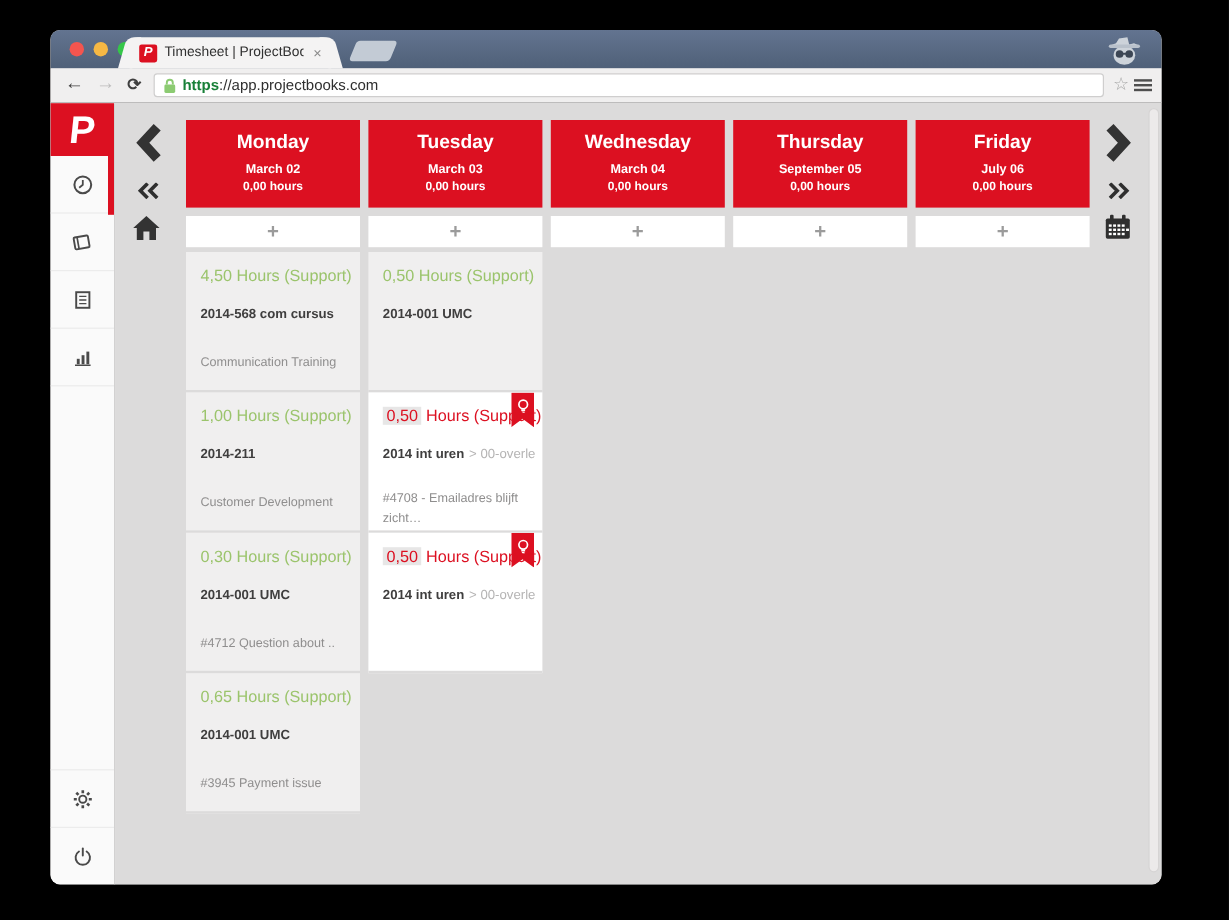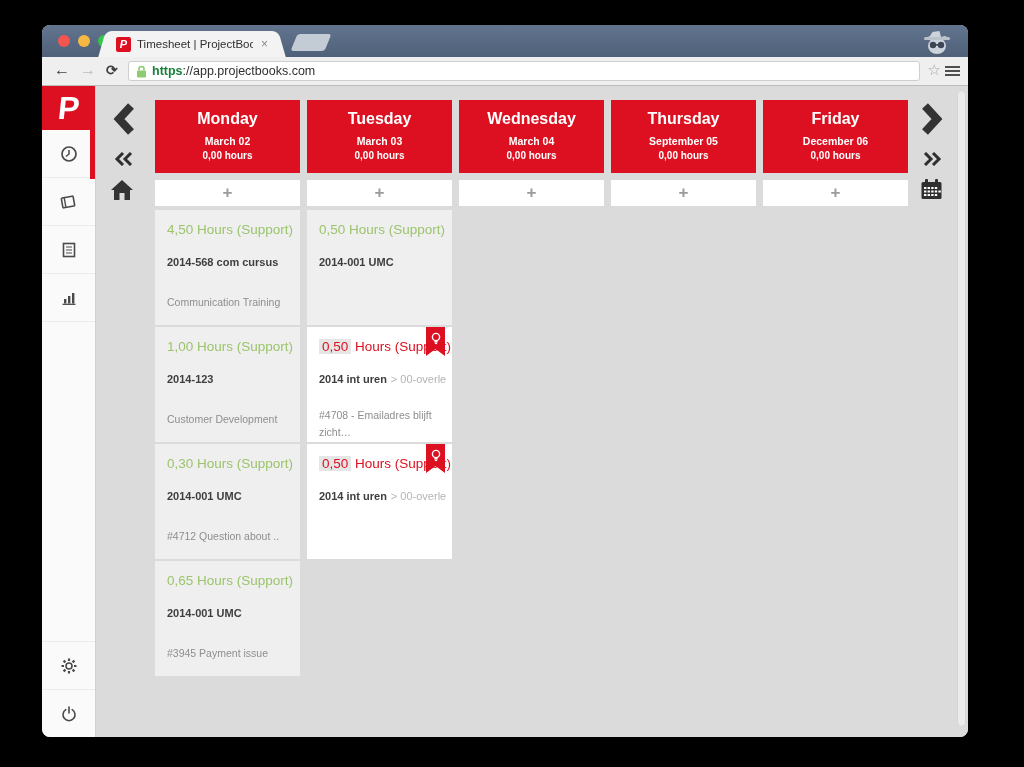--- a/index.html
+++ b/index.html
@@ -279,21 +279,21 @@
           </div>
           <div class="add-bar">+</div>
           <div class="cards">
             <div class="card">
               <div class="hours"><span class="hval">4,50</span> <span>Hours (Support)</span></div>
               <div class="proj">2014-568 com cursus</div>
               <div class="desc">Communication Training</div>
             </div>
             <div class="card">
               <div class="hours"><span class="hval">1,00</span> <span>Hours (Support)</span></div>
-              <div class="proj">2014-123</div>
+              <div class="proj">2014-211</div>
               <div class="desc">Customer Development</div>
             </div>
             <div class="card">
               <div class="hours"><span class="hval">0,30</span> <span>Hours (Support)</span></div>
               <div class="proj">2014-001 UMC</div>
               <div class="desc">#4712 Question about ..</div>
             </div>
             <div class="card">
               <div class="hours"><span class="hval">0,65</span> <span>Hours (Support)</span></div>
               <div class="proj">2014-001 UMC</div>
@@ -357,21 +357,21 @@
             <div class="day-name">Thursday</div>
             <div class="day-date">September 05</div>
             <div class="day-hours">0,00 hours</div>
           </div>
           <div class="add-bar">+</div>
         </div>
 
         <div class="col">
           <div class="day-head">
             <div class="day-name">Friday</div>
-            <div class="day-date">December 06</div>
+            <div class="day-date">July 06</div>
             <div class="day-hours">0,00 hours</div>
           </div>
           <div class="add-bar">+</div>
         </div>
 
       </div>
 
       <div class="scrollthumb"></div>
     </div>
   </div>

